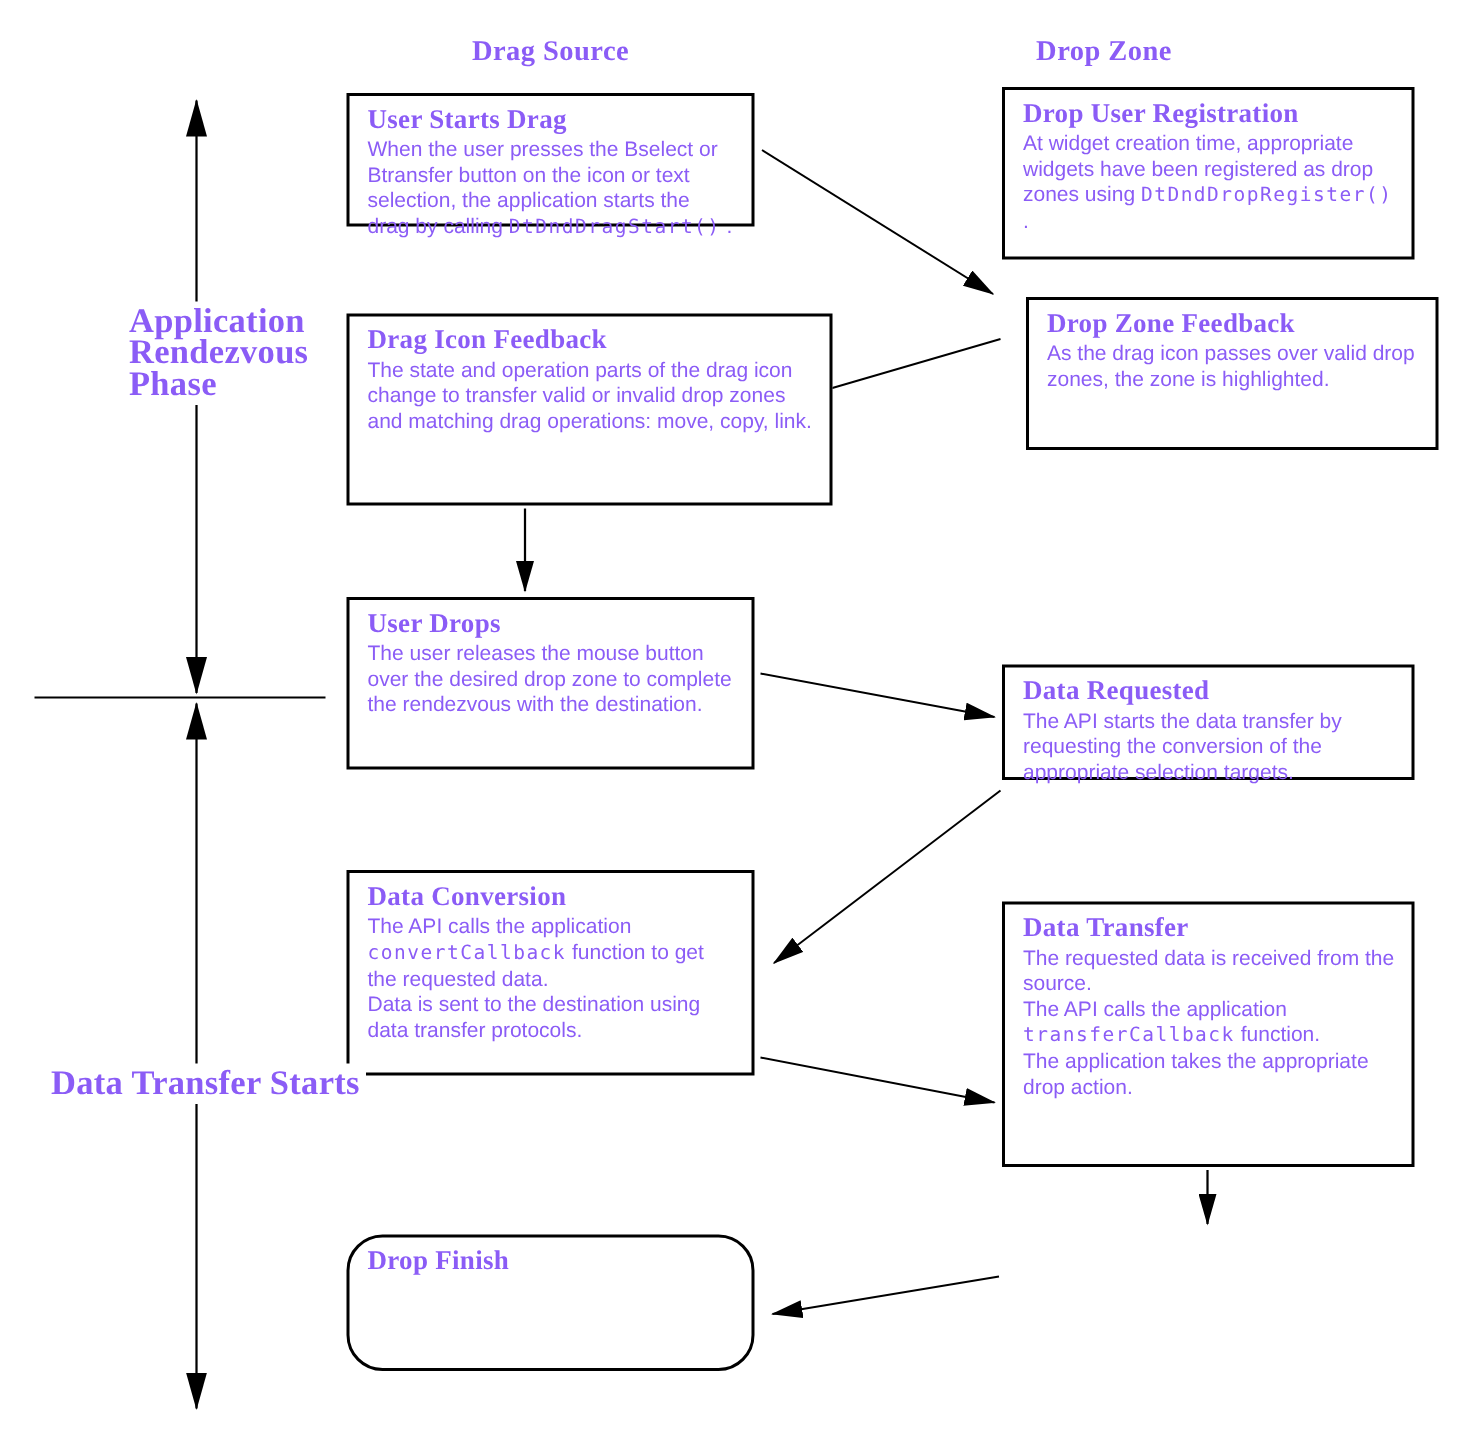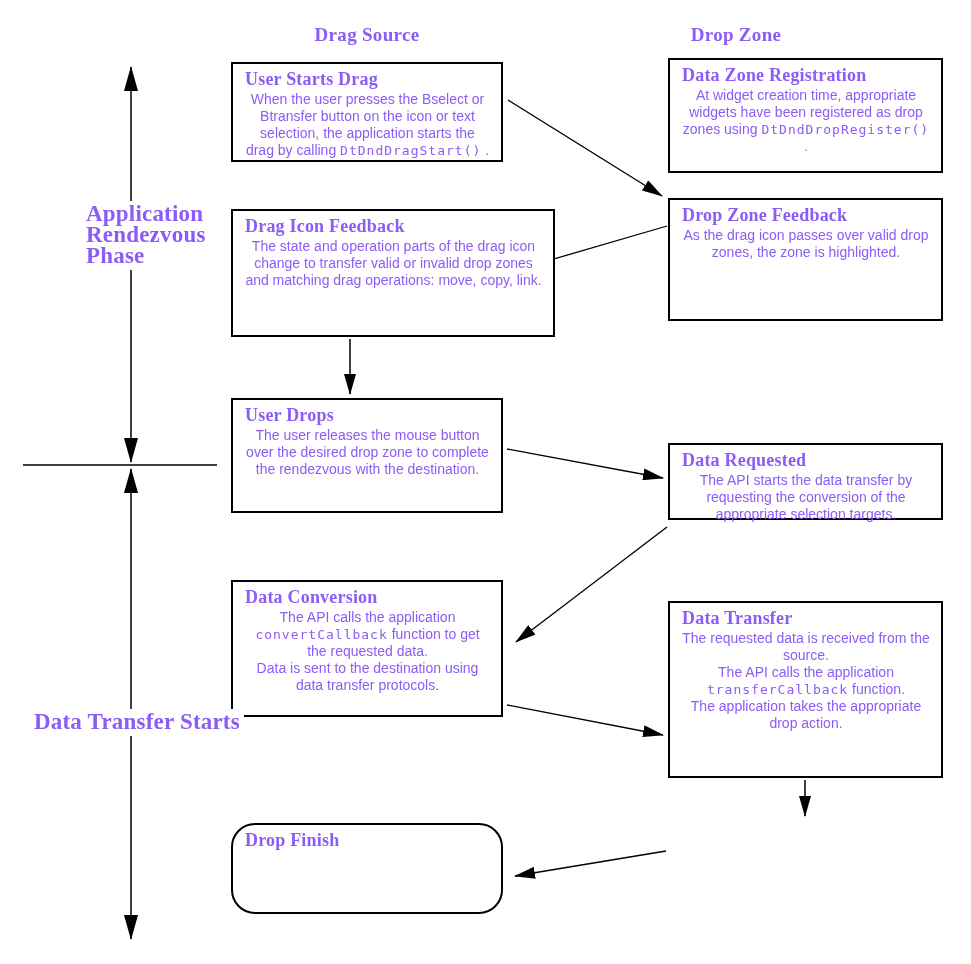--- a/index.html
+++ b/index.html
@@ -60,38 +60,37 @@
     font-weight: bold;
     font-size: 18px;
     line-height: 22px;
     letter-spacing: 0.2px;
     margin-bottom: 1px;
     white-space: nowrap;
   }
   .box-body {
     font-size: 14px;
     line-height: 17px;
-    text-align: center;
   }
   .box-body .code {
     font-family: "DejaVu Sans Mono", "Liberation Mono", monospace;
     font-size: 13px;
     letter-spacing: 1px;
   }
 
   
-  #box-user-starts-drag  { left: 231px; top: 62px;  width: 272px; height: 100px; }
+  #box-user-starts-drag  { left: 231px; top: 62px;  width: 272px; height: 89px; }
   #box-drag-icon-feedback{ left: 231px; top: 209px; width: 324px; height: 128px; }
   #box-user-drops        { left: 231px; top: 398px; width: 272px; height: 115px; }
   #box-data-conversion   { left: 231px; top: 580px; width: 272px; height: 137px; }
   #box-drop-finish       { left: 231px; top: 823px; width: 272px; height: 91px; border-radius: 24px; }
 
   
   #box-drop-zone-registration { left: 668px; top: 58px;  width: 275px; height: 115px; }
-  #box-drop-zone-feedback     { left: 668px; top: 198px; width: 275px; height: 123px; }
+  #box-drop-zone-feedback     { left: 684px; top: 198px; width: 275px; height: 102px; }
   #box-data-requested         { left: 668px; top: 443px; width: 275px; height: 77px; }
   #box-data-transfer          { left: 668px; top: 601px; width: 275px; height: 177px; }
   #box-drop-zone-finish       { left: 668px; top: 820px; width: 275px; height: 108px; }
 </style>
 </head>
 <body>
 
 <div class="canvas">
 
   <svg class="arrow-layer" width="971" height="964" viewBox="0 0 971 964">
@@ -138,21 +137,21 @@
   </div>
   <div class="box" id="box-data-conversion">
     <div class="box-title">Data Conversion</div>
     <div class="box-body"><span>The API calls the application </span><span class="code">convertCallback</span><span> function to get the requested data.</span><br><span>Data is sent to the destination using data transfer protocols.</span></div>
   </div>
   <div class="box" id="box-drop-finish">
     <div class="box-title">Drop Finish</div>
   </div>
 
   <div class="box" id="box-drop-zone-registration">
-    <div class="box-title">Data Zone Registration</div>
+    <div class="box-title">Drop User Registration</div>
     <div class="box-body"><span>At widget creation time, appropriate widgets have been registered as drop zones using </span><span class="code">DtDndDropRegister()</span><span> .</span></div>
   </div>
   <div class="box" id="box-drop-zone-feedback">
     <div class="box-title">Drop Zone Feedback</div>
     <div class="box-body"><span>As the drag icon passes over valid drop zones, the zone is highlighted.</span></div>
   </div>
   <div class="box" id="box-data-requested">
     <div class="box-title">Data Requested</div>
     <div class="box-body"><span>The API starts the data transfer by requesting the conversion of the appropriate selection targets.</span></div>
   </div>

